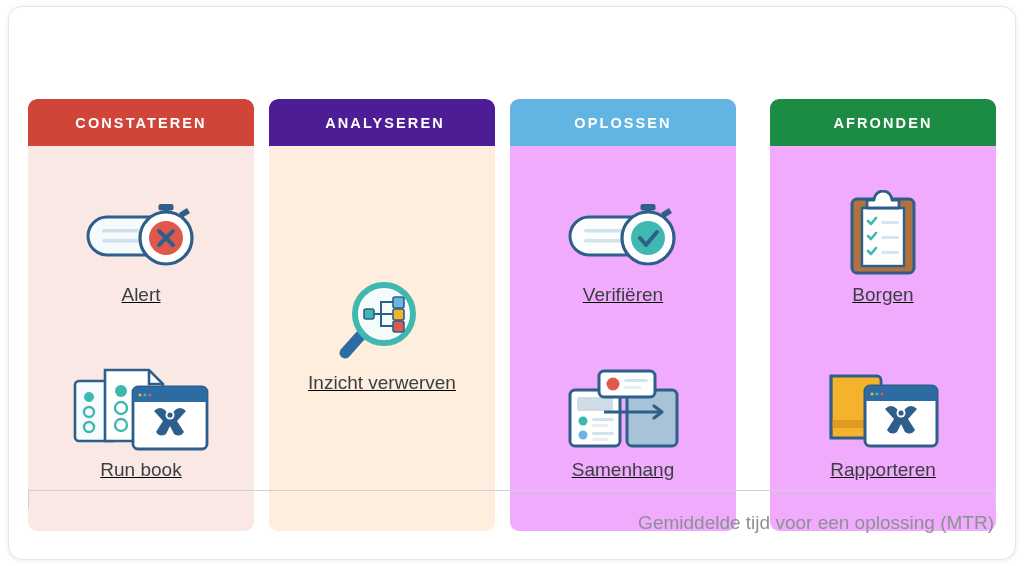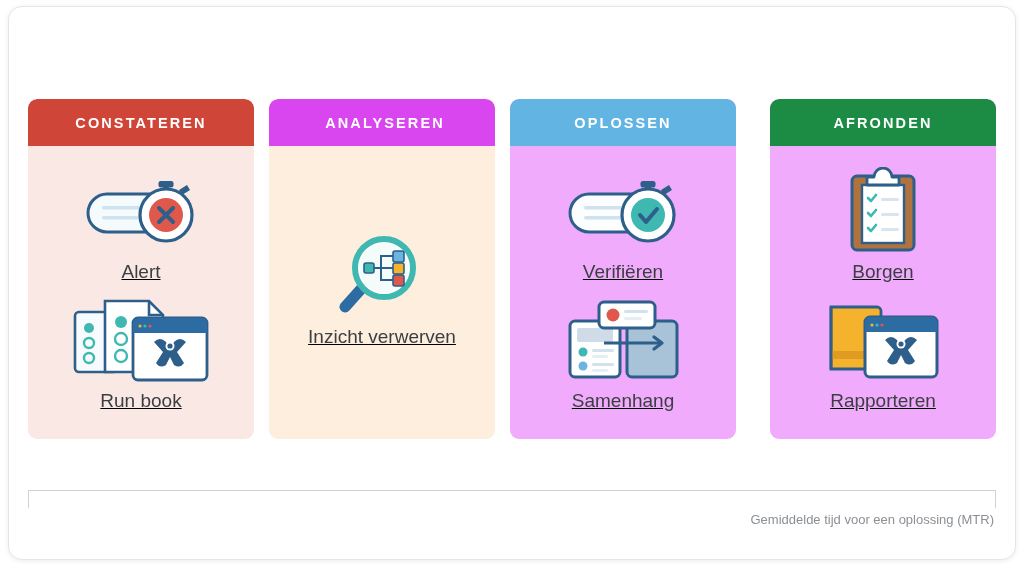--- a/index.html
+++ b/index.html
@@ -41,21 +41,21 @@
     font-weight: bold;
     color: #1e5285;
     letter-spacing: -0.3px;
   }
 
   .columns {
     position: absolute;
     left: 28px;
     top: 99px;
     width: 968px;
-    height: 340px;
+    height: 432px;
     display: flex;
     gap: 15px;
   }
 
   .column {
     flex: 1 1 0;
     border-radius: 9px;
     overflow: hidden;
     display: flex;
     flex-direction: column;
@@ -118,21 +118,21 @@
     border-top: none;
     border-bottom-width: 1px;
     background: transparent;
     transform: scaleY(-1);
   }
 
   .caption {
     position: absolute;
     right: 30px;
     top: 512px;
-    font-size: 13px;
+    font-size: 19px;
     color: #8c9094;
     white-space: nowrap;
   }
 
   svg { display: block; }
 </style>
 </head>
 <body>
 
 <div id="page">
@@ -190,21 +190,21 @@
               </g>
             </svg>
           </div>
           <div class="item-label">Run book</div>
         </div>
 
       </div>
     </div>
 
     <div class="column" style="background:#fdeedd;">
-      <div class="col-header" style="background:#d946ef;padding-left:6px;">ANALYSEREN</div>
+      <div class="col-header" style="background:#4c1d95;padding-left:6px;">ANALYSEREN</div>
       <div class="col-body">
 
         <div class="item">
           <div class="icon-box">
             <svg width="100" height="86" viewBox="0 0 100 86">
               <path d="M30 54 L13 73" stroke="#2d6ca3" stroke-width="11" stroke-linecap="round"></path>
               <circle cx="52" cy="34" r="29" fill="#ffffff" stroke="#3fb8b2" stroke-width="6"></circle>
               <circle cx="52" cy="34" r="24.5" fill="#f4fbfb"></circle>
               <g stroke="#2d5f8a" stroke-width="2" fill="none">
                 <path d="M41 34 h8 v-12 h14"></path>

